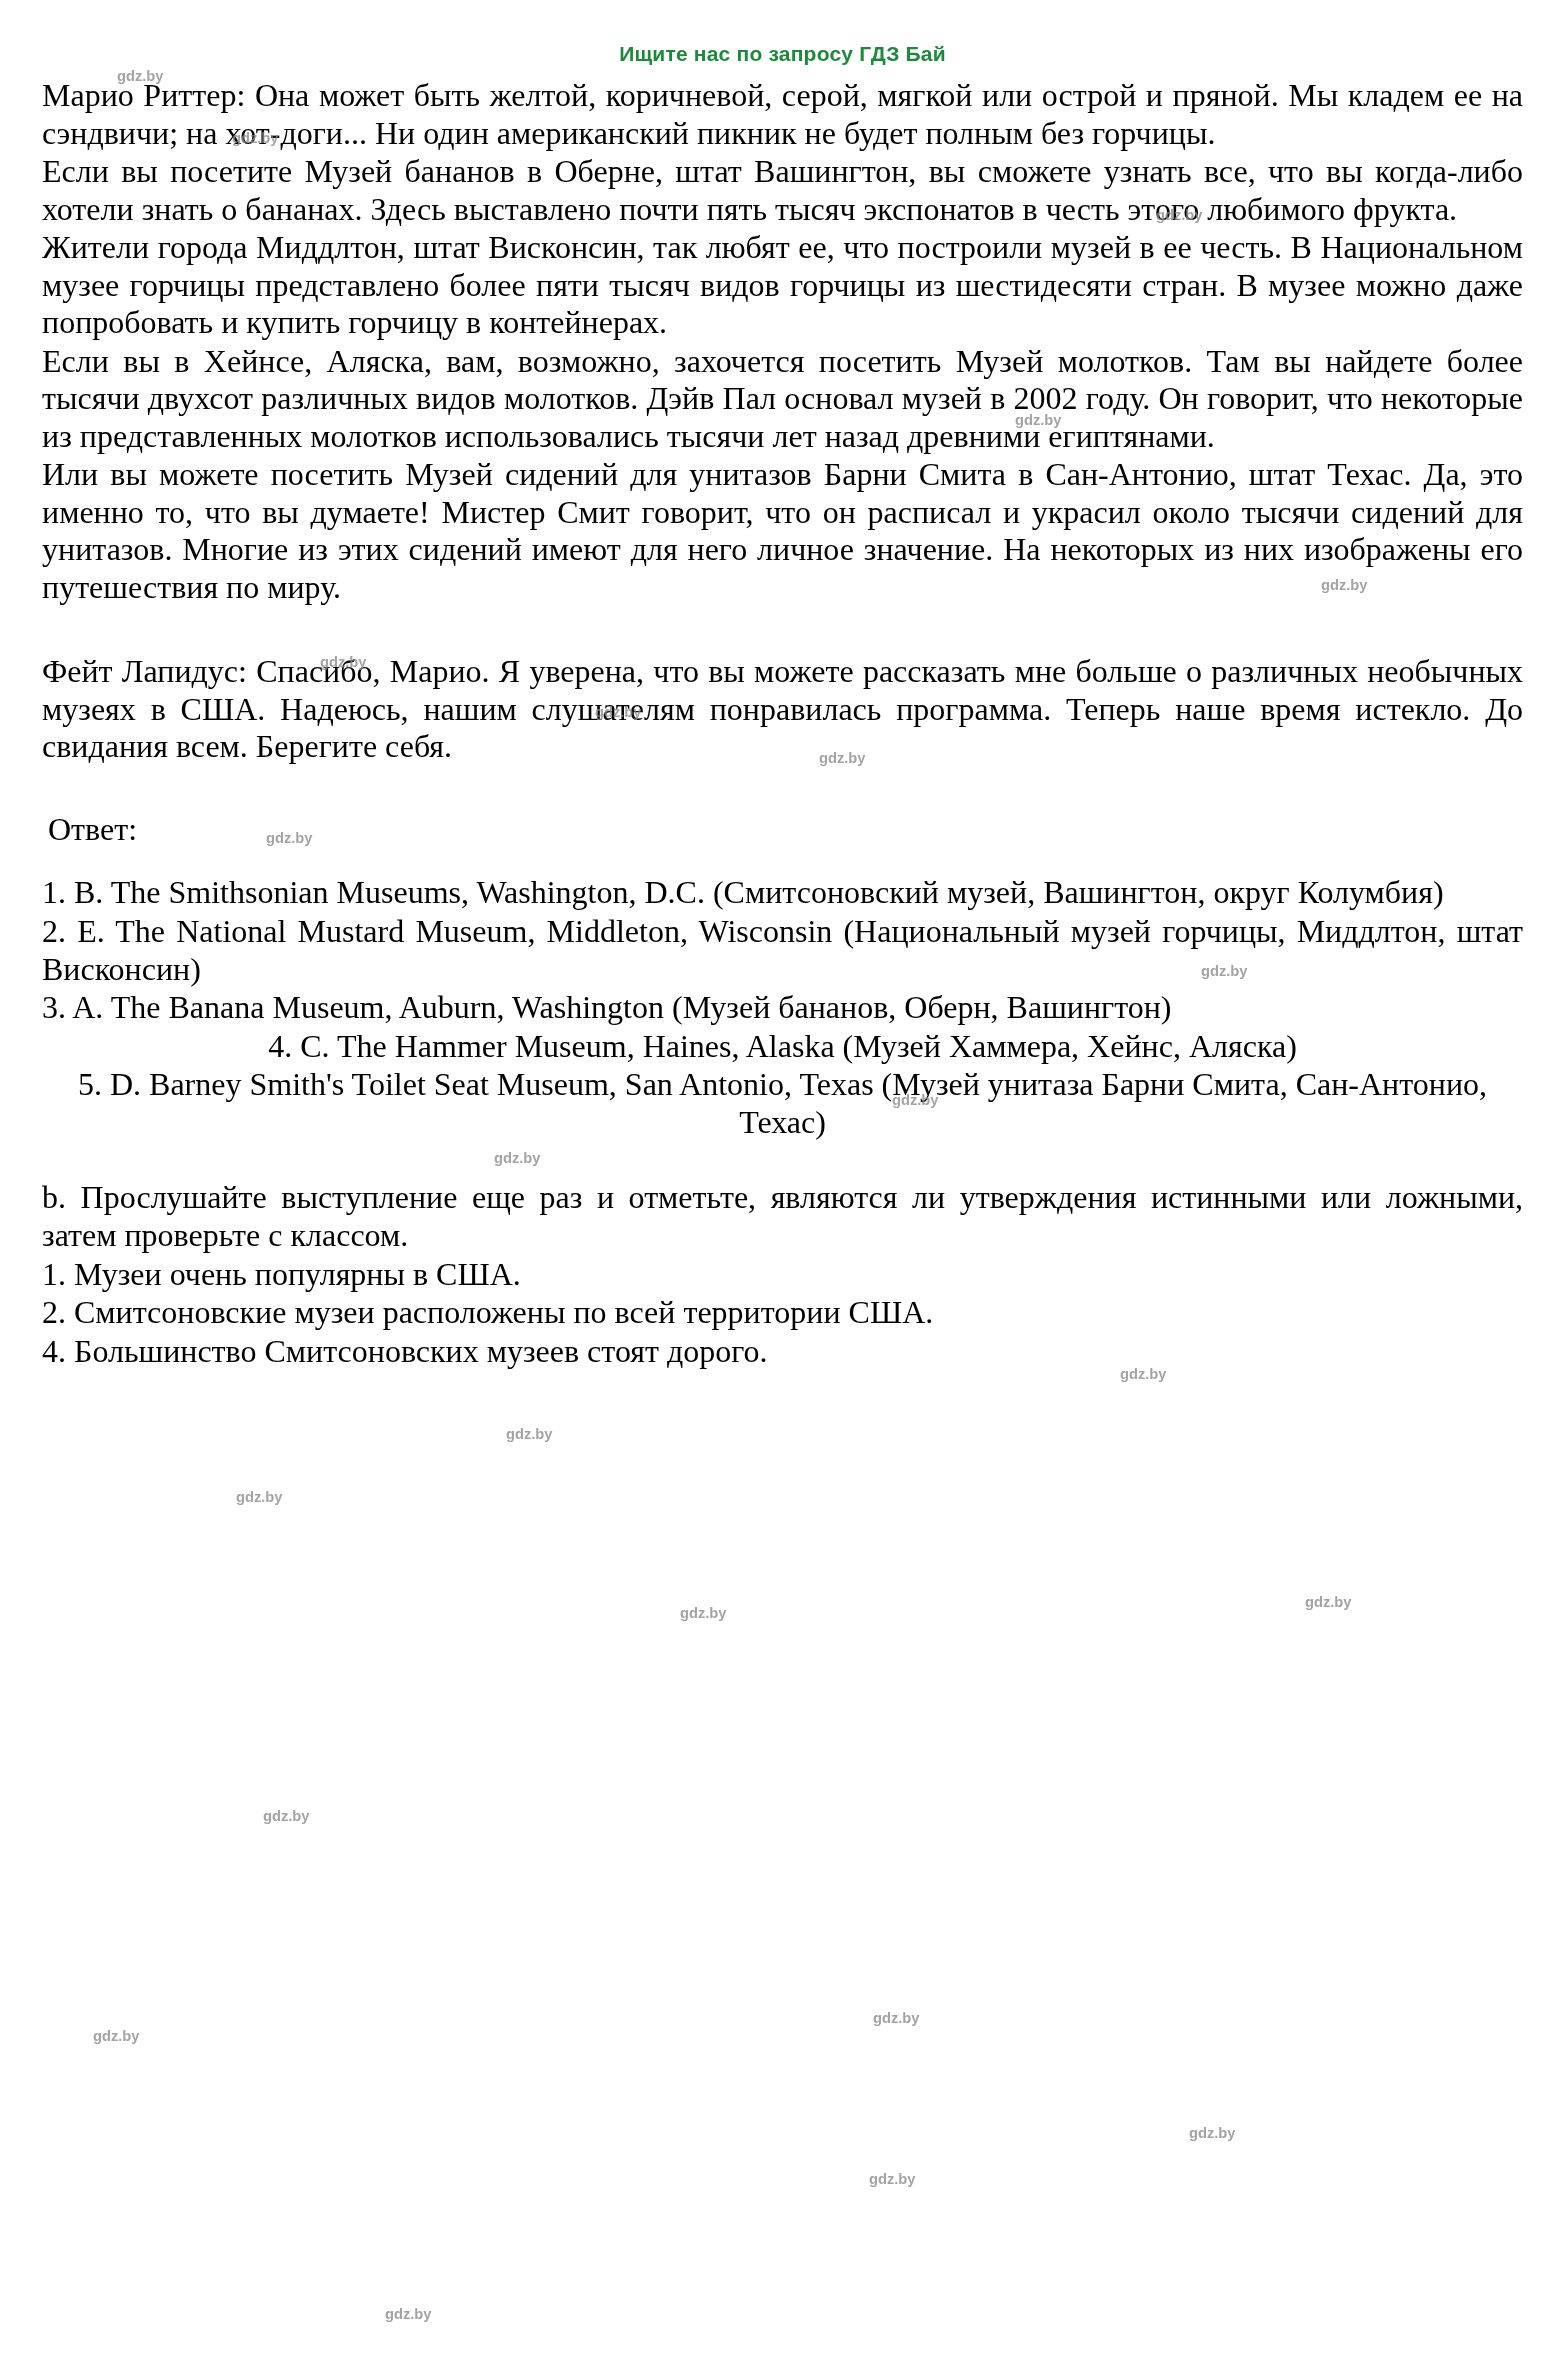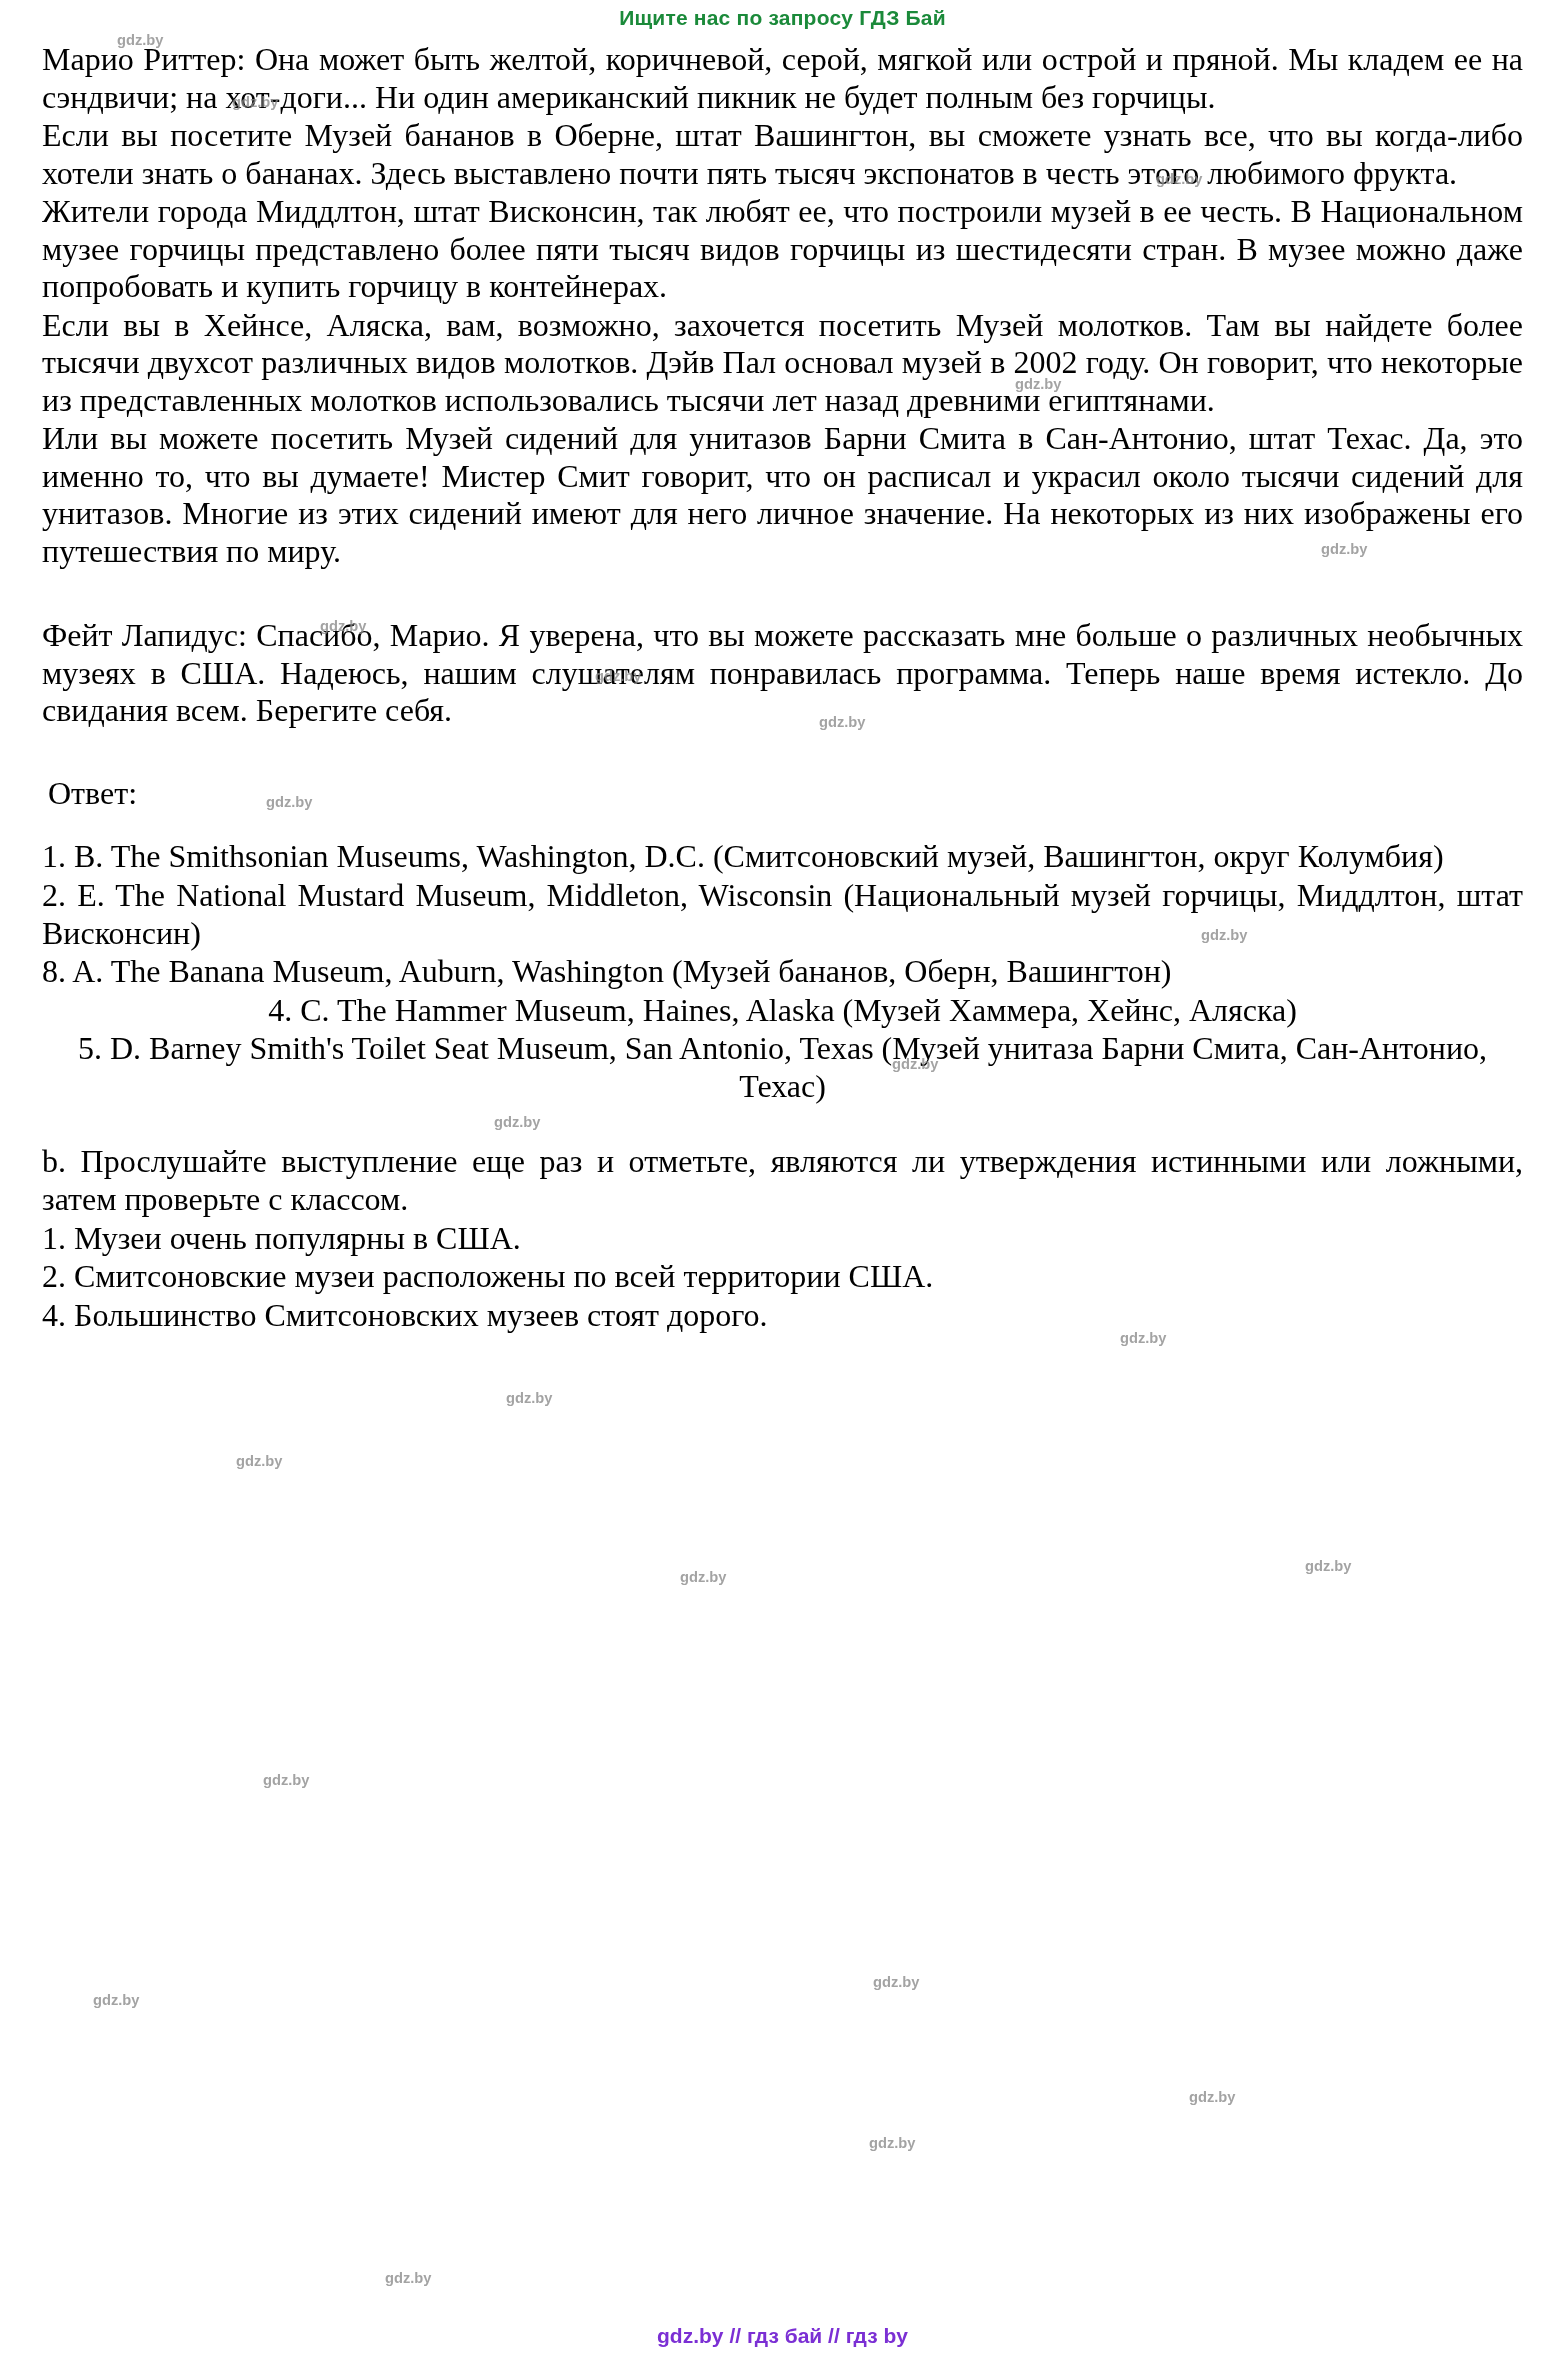--- a/index.html
+++ b/index.html
@@ -22,20 +22,21 @@
     padding: 0 42px 0 42px;
   }
   .top-banner {
     text-align: center;
     color: #1b8a3a;
     font-family: "Liberation Sans", sans-serif;
     font-size: 21px;
     font-weight: bold;
     padding-top: 6.2px;
     letter-spacing: 0.2px;
+    margin-top: 36px;
   }
   .content {
     padding-top: 10.8px;
   }
   p.para {
     margin: 0 0 0.8px 0;
     font-size: 32px;
     line-height: 1.175;
     text-align: justify;
     text-justify: inter-word;
@@ -110,21 +111,21 @@
 
     <div class="gap-med"></div>
 
     <p class="answer-label">Ответ:</p>
 
     <div class="gap-small"></div>
 
     <div class="answers">
       <p>1. B. The Smithsonian Museums, Washington, D.C. (Смитсоновский музей, Вашингтон, округ Колумбия)</p>
       <p>2. E. The National Mustard Museum, Middleton, Wisconsin (Национальный музей горчицы, Миддлтон, штат Висконсин)</p>
-      <p>8. A. The Banana Museum, Auburn, Washington (Музей бананов, Оберн, Вашингтон)</p>
+      <p>3. A. The Banana Museum, Auburn, Washington (Музей бананов, Оберн, Вашингтон)</p>
       <p class="noj">4. C. The Hammer Museum, Haines, Alaska (Музей Хаммера, Хейнс, Аляска)</p>
       <p class="noj">5. D. Barney Smith's Toilet Seat Museum, San Antonio, Texas (Музей унитаза Барни Смита, Сан-Антонио, Техас)</p>
     </div>
 
     <div class="gap-med"></div>
 
     <div class="task-b">
       <p>b. Прослушайте выступление еще раз и отметьте, являются ли утверждения истинными или ложными, затем проверьте с классом.</p>
       <p class="noj">1. Музеи очень популярны в США.</p>
       <p class="noj">2. Смитсоновские музеи расположены по всей территории США.</p>

